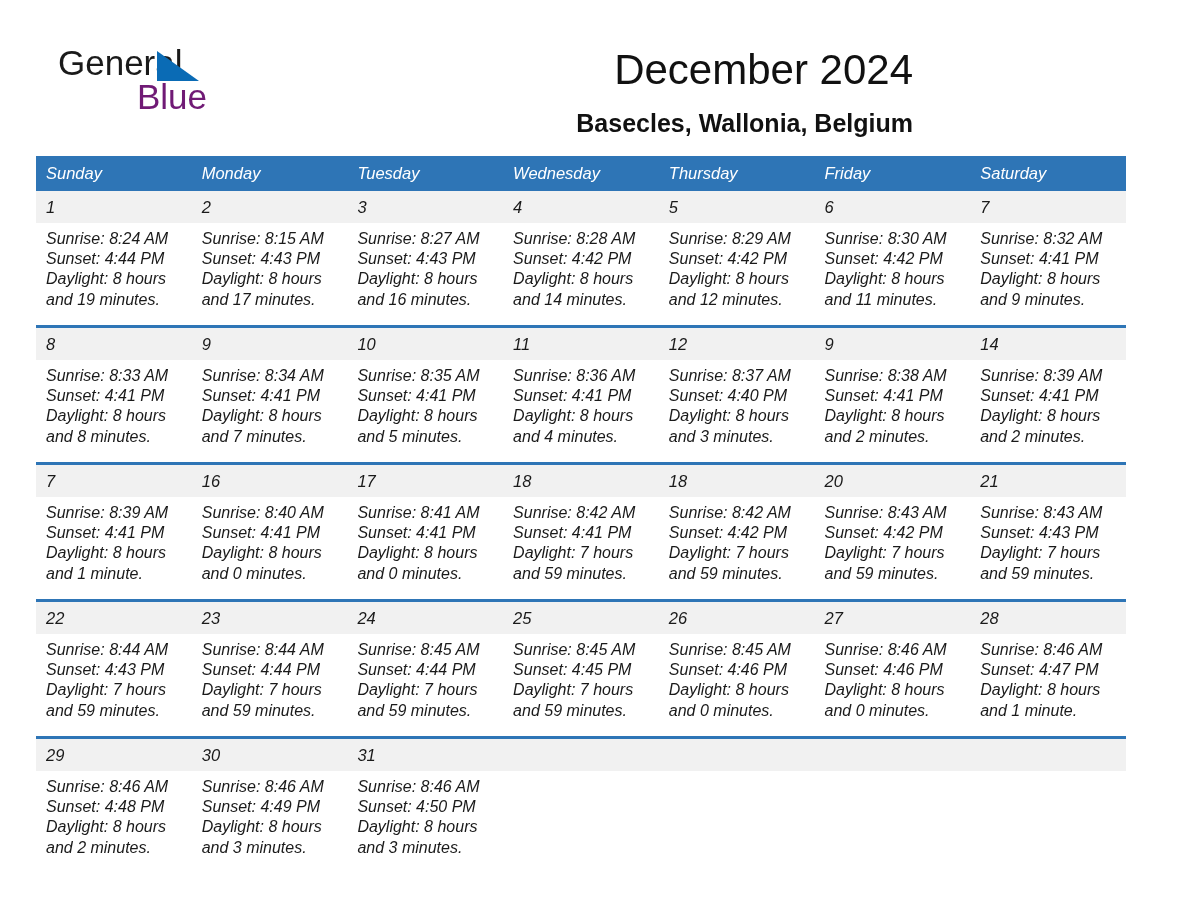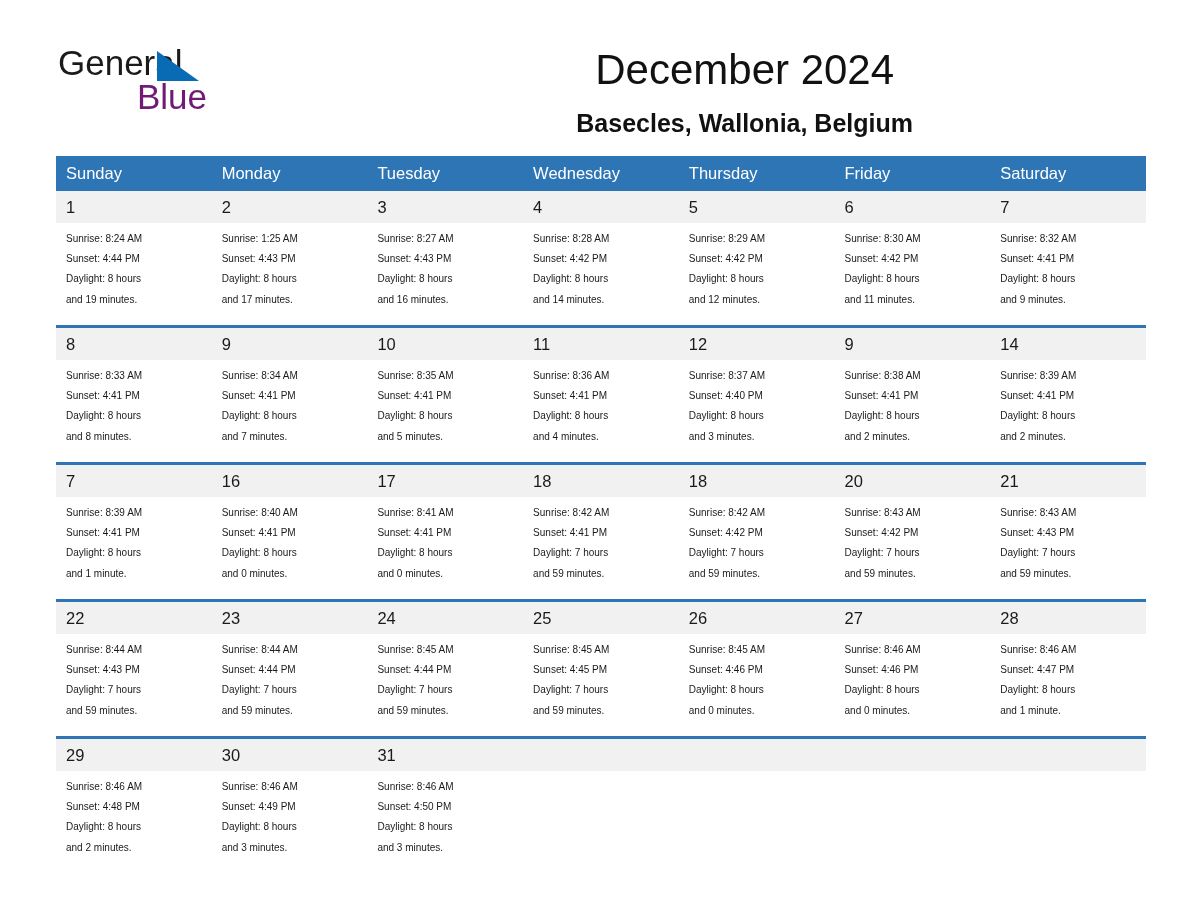--- a/index.html
+++ b/index.html
@@ -63,46 +63,47 @@
     line-height: 38px;
     color: #701a75;
     font-weight: 400;
     white-space: nowrap;
   }
 
   .title-block {
     position: absolute;
     right: 0;
     top: 0;
-    text-align: center;
+    text-align: right;
   }
   .cal-title {
     font-size: 42px;
     line-height: 52px;
     font-weight: 400;
     color: #111111;
     white-space: nowrap;
   }
   .cal-subtitle {
     margin-top: 12px;
     font-size: 25px;
     line-height: 30px;
     font-weight: 700;
     color: #111111;
     white-space: nowrap;
   }
 
   
   .calendar {
     position: absolute;
-    left: 56px;
+    left: 36px;
     top: 156px;
     width: 1090px;
     border-collapse: collapse;
     table-layout: fixed;
+    font-style: italic;
   }
   .calendar col { width: 155.71px; }
 
   .dow-row th {
     background: #2e75b6;
     color: #ffffff;
     font-size: 16.5px;
     font-weight: 400;
     text-align: left;
     padding: 7px 0 8px 10px;
@@ -126,21 +127,21 @@
   .daynum {
     background: #f1f1f1;
     font-size: 16.5px;
     line-height: 20px;
     color: #1a1a1a;
     padding: 6px 0 6px 10px;
     height: 20px;
   }
   .details {
     padding: 6px 10px 0 10px;
-    font-size: 10px;
+    font-size: 16px;
     line-height: 20.2px;
     color: #1a1a1a;
   }
   .details div { white-space: nowrap; }
   .cell-empty .details { visibility: hidden; }
 
   .spacer-row td {
     height: 17px;
     padding: 0;
     border: 0;
@@ -199,21 +200,21 @@
                 <div>Sunset: 4:44 PM</div>
                 <div>Daylight: 8 hours</div>
                 <div>and 19 minutes.</div>
               </div>
             </div>
           </td>
         <td>
             <div class="cell-inner">
               <div class="daynum">2</div>
               <div class="details">
-                <div>Sunrise: 1:25 AM</div>
+                <div>Sunrise: 8:15 AM</div>
                 <div>Sunset: 4:43 PM</div>
                 <div>Daylight: 8 hours</div>
                 <div>and 17 minutes.</div>
               </div>
             </div>
           </td>
         <td>
             <div class="cell-inner">
               <div class="daynum">3</div>
               <div class="details">

